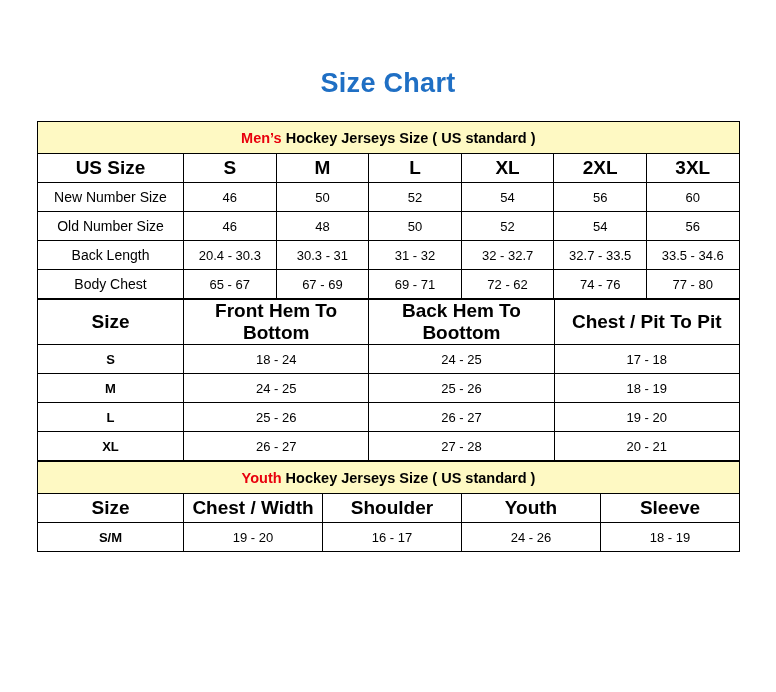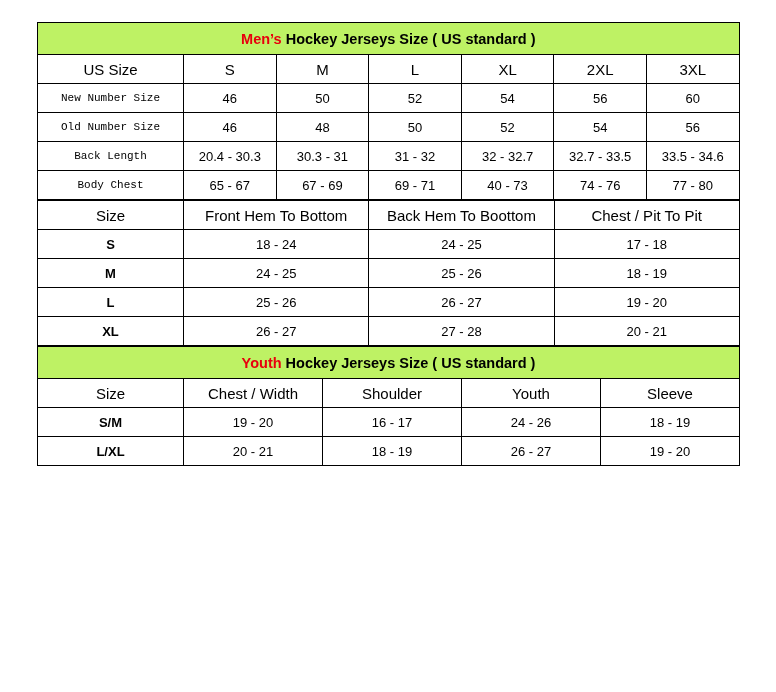--- a/index.html
+++ b/index.html
@@ -42,54 +42,54 @@
     border: 1px solid #000000;
     text-align: center;
     vertical-align: middle;
     font-size: 13px;
     font-weight: normal;
     padding: 0;
     height: 28px;
     background: #ffffff;
   }
   .banner td {
-    background: #bef264;
+    background: #fef9c3;
     font-size: 14.5px;
     font-weight: bold;
     height: 31px;
   }
   .banner .accent {
     color: #e8000d;
   }
   .hdr td {
-    font-weight: normal;
-    font-size: 15px;
+    font-weight: bold;
+    font-size: 19px;
   }
   .rowlabel {
-    font-size: 11px;
-    font-family: Liberation Mono, monospace;
+    font-size: 14px;
   }
   .bold-cell {
     font-weight: bold;
   }
   
   .men col.c0 { width: 146px; }
   .men col.cx { width: 92.6px; }
   
   .women col.c0 { width: 146px; }
   .women col.cx { width: 185.3px; }
   
   .youth col.c0 { width: 146px; }
   .youth col.cx { width: 139px; }
 </style>
 </head>
 <body>
 
 <div class="page">
 
+  <h1 class="title">Size Chart</h1>
 
   <div class="tables-wrap">
 
     <table class="men">
       <colgroup>
         <col class="c0">
           <col class="cx">
           <col class="cx">
           <col class="cx">
           <col class="cx">
@@ -134,21 +134,21 @@
           <td>31 - 32</td>
           <td>32 - 32.7</td>
           <td>32.7 - 33.5</td>
           <td>33.5 - 34.6</td>
         </tr>
         <tr>
           <td class="rowlabel">Body Chest</td>
           <td>65 - 67</td>
           <td>67 - 69</td>
           <td>69 - 71</td>
-          <td>40 - 73</td>
+          <td>72 - 62</td>
           <td>74 - 76</td>
           <td>77 - 80</td>
         </tr>
       </tbody>
     </table>
 
     <table class="women">
       <colgroup>
         <col class="c0">
           <col class="cx">
@@ -208,24 +208,17 @@
           <td>Youth</td>
           <td>Sleeve</td>
         </tr>
         <tr>
           <td class="bold-cell">S/M</td>
           <td>19 - 20</td>
           <td>16 - 17</td>
           <td>24 - 26</td>
           <td>18 - 19</td>
         </tr>
-        <tr>
-          <td class="bold-cell">L/XL</td>
-          <td>20 - 21</td>
-          <td>18 - 19</td>
-          <td>26 - 27</td>
-          <td>19 - 20</td>
-        </tr>
       </tbody>
     </table>
 
   </div>
 </div>
 
 </body></html>

